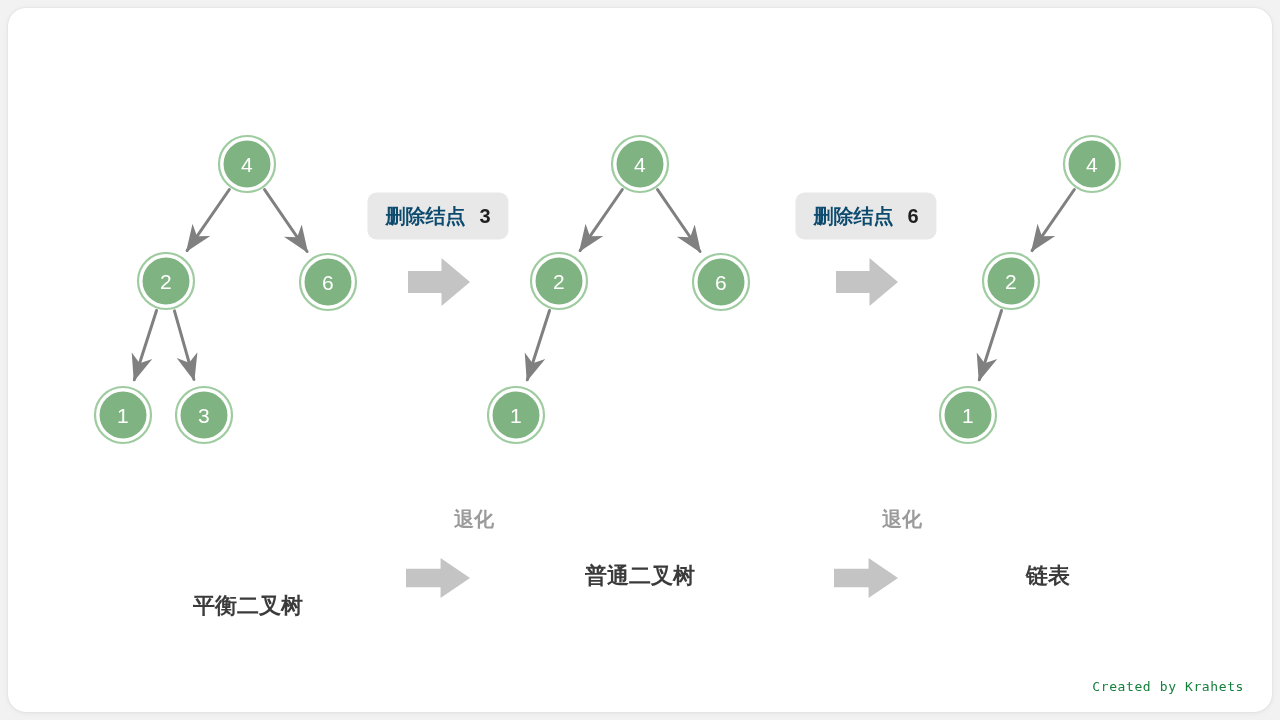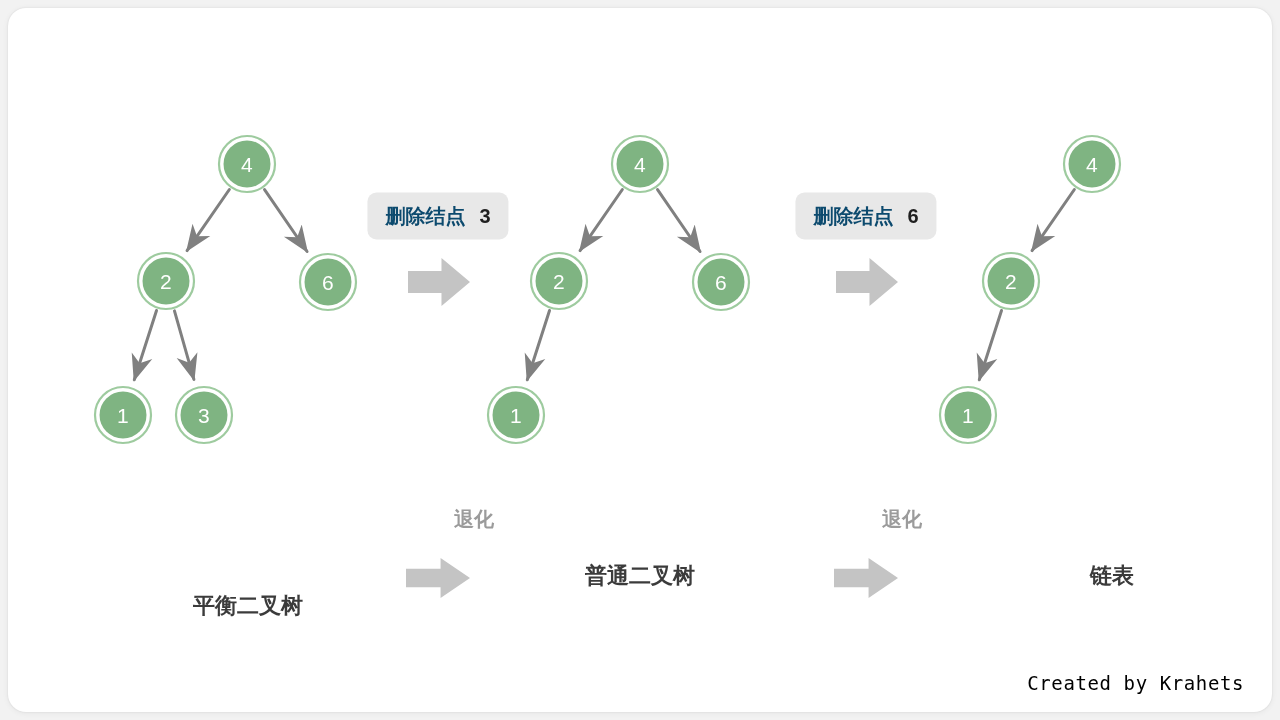--- a/index.html
+++ b/index.html
@@ -88,22 +88,22 @@
     transform: translate(-50%, -50%);
     white-space: nowrap;
     font-family: "Liberation Sans", "DejaVu Sans", sans-serif;
     margin-left: 36px;
   }
   #credit {
     position: absolute;
     right: 36px;
     bottom: 26px;
     font-family: "DejaVu Sans Mono", "Liberation Mono", monospace;
-    font-size: 19px;
-    color: #000000;
+    font-size: 13px;
+    color: #15803d;
     letter-spacing: 0.6px;
     white-space: nowrap;
   }
 </style>
 </head>
 <body>
 
 <div id="canvas">
   <div id="card"></div>
 
@@ -166,21 +166,21 @@
       <div class="node-label" style="left: 204px; top: 416px;">3</div>
       <div class="stage-name" style="left: 248px; top: 606px;">平衡二叉树</div>
       <div class="node-label" style="left: 640px; top: 165px;">4</div>
       <div class="node-label" style="left: 559px; top: 282px;">2</div>
       <div class="node-label" style="left: 721px; top: 283px;">6</div>
       <div class="node-label" style="left: 516px; top: 416px;">1</div>
       <div class="stage-name" style="left: 640px; top: 576px;">普通二叉树</div>
       <div class="node-label" style="left: 1092px; top: 165px;">4</div>
       <div class="node-label" style="left: 1011px; top: 282px;">2</div>
       <div class="node-label" style="left: 968px; top: 416px;">1</div>
-      <div class="stage-name" style="left: 1112px; top: 576px;">链表</div>
+      <div class="stage-name" style="left: 1048px; top: 576px;">链表</div>
       <div class="op-badge" style="left: 438px; top: 216px;">
         <span class="op-badge-text">删除结点</span>
         <span class="op-badge-num">3</span>
       </div>
       <div class="degrade-label" style="left: 438px; top: 519px;">退化</div>
       <div class="op-badge" style="left: 866px; top: 216px;">
         <span class="op-badge-text">删除结点</span>
         <span class="op-badge-num">6</span>
       </div>
       <div class="degrade-label" style="left: 866px; top: 519px;">退化</div>

